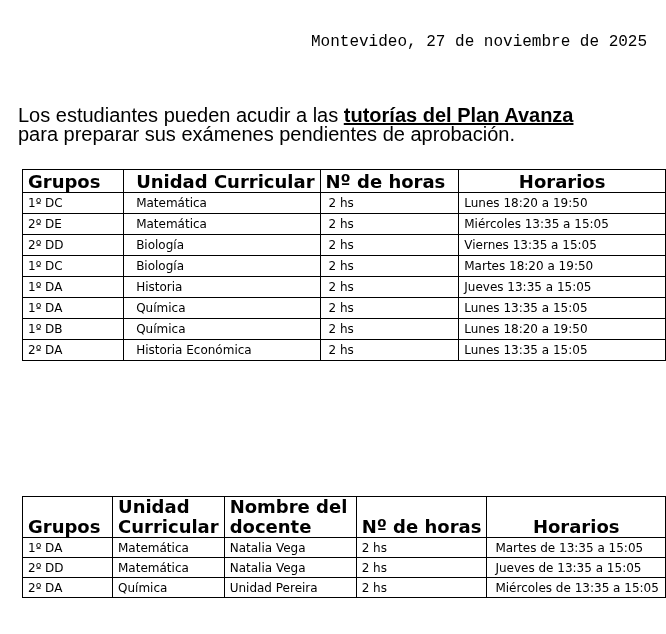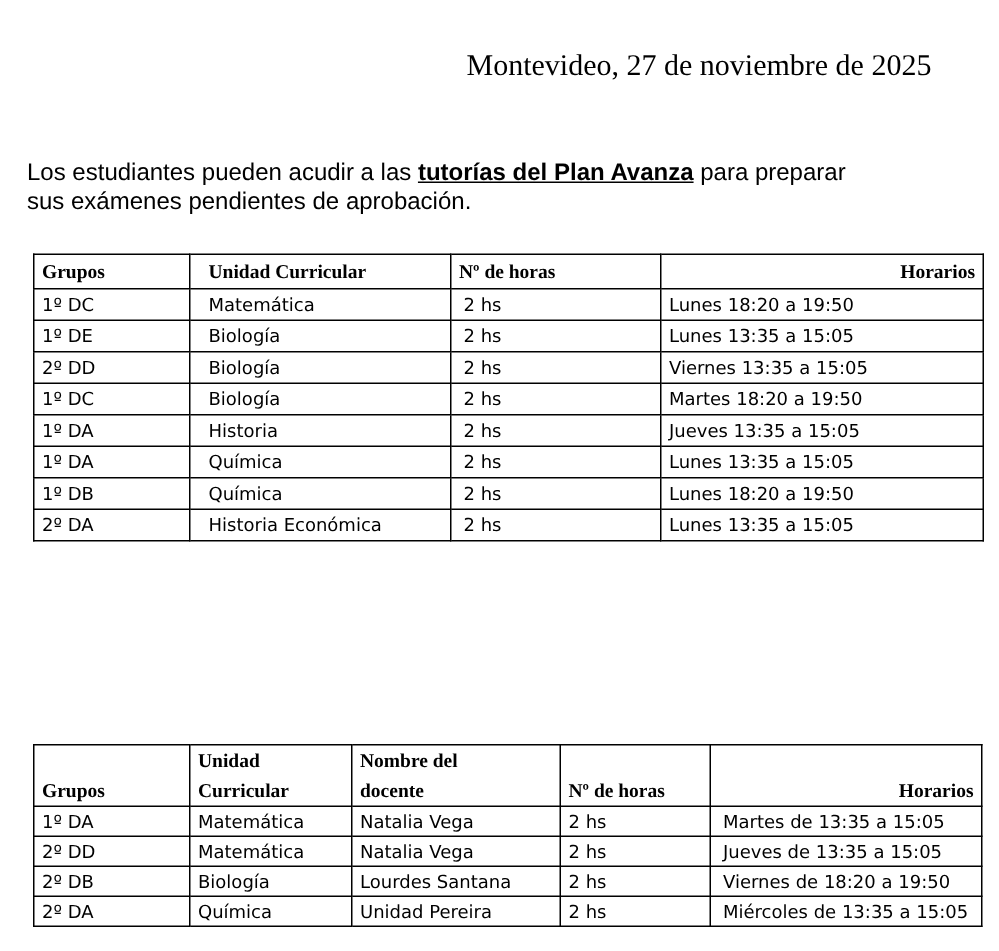--- a/index.html
+++ b/index.html
@@ -1,40 +1,40 @@
 <!DOCTYPE html>
 <html><head>
   <meta charset="utf-8">
   <style>
     html, body { margin: 0; padding: 0; background: #ffffff; }
     body { width: 666px; height: 634px; position: relative; overflow: hidden; color: #000; }
     .date {
       position: absolute; left: 311px; top: 33px;
-      font-family: Liberation Serif, serif; font-size: 20px; white-space: nowrap;
+      font-family: Liberation Mono, monospace; font-size: 16px; white-space: nowrap;
     }
     .intro {
       position: absolute; left: 18px; top: 106px; width: 560px;
-      font-family: "Liberation Sans", sans-serif; font-size: 16px; line-height: 19px;
+      font-family: "Liberation Sans", sans-serif; font-size: 20px; line-height: 19px;
     }
     .intro b { text-decoration: underline; }
     table {
       position: absolute; border-collapse: collapse;
       font-family: "DejaVu Sans", sans-serif; font-size: 12px;
     }
     td, th { border: 1px solid #000; padding: 0 5px; text-align: left; white-space: nowrap; font-weight: normal; }
-    th { font-weight: bold; font-size: 13px; font-family: Liberation Serif, serif; }
+    th { font-weight: bold; font-size: 18px; }
     #t1 { left: 22px; top: 169px; }
     #t1 th, #t1 td { height: 20px; }
     #t1 th { height: 22px; }
     #t1 .c1 { width: 93px; }
     #t1 .c2 { width: 156px; padding-left: 12px; }
     #t1 .c3 { width: 126px; }
     #t1 .c4 { width: 204px; }
     #t1 td.c3 { padding-left: 8px; }
-    .center { text-align: right; }
+    .center { text-align: center; }
     #t2 { left: 22px; top: 496px; }
     #t2 th { height: 40px; vertical-align: bottom; line-height: 20px; }
     #t2 td { height: 19px; }
     #t2 .c1 { width: 93px; }
     #t2 .c2 { width: 97px; margin-top: 40px; }
     #t2 .c3 { width: 128px; margin-top: 38px; }
     #t2 .c4 { width: 89px; }
     #t2 .c5 { width: 167px; }
     #t2 td.c5 { padding-left: 8px; }
   </style>
@@ -57,24 +57,24 @@
     </tr>
   </thead>
   <tbody id="t1-body">
       <tr>
         <td class="c1">1º DC</td>
         <td class="c2">Matemática</td>
         <td class="c3">2 hs</td>
         <td class="c4">Lunes  18:20 a 19:50</td>
       </tr>
       <tr>
-        <td class="c1">1º DE</td>
-        <td class="c2">Biología</td>
+        <td class="c1">2º DE</td>
+        <td class="c2">Matemática</td>
         <td class="c3">2 hs</td>
-        <td class="c4">Lunes 13:35 a 15:05</td>
+        <td class="c4">Miércoles 13:35 a 15:05</td>
       </tr>
       <tr>
         <td class="c1">2º DD</td>
         <td class="c2">Biología</td>
         <td class="c3">2 hs</td>
         <td class="c4">Viernes 13:35 a 15:05</td>
       </tr>
       <tr>
         <td class="c1">1º DC</td>
         <td class="c2">Biología</td>
@@ -127,27 +127,20 @@
         <td class="c5">Martes de 13:35 a 15:05</td>
       </tr>
       <tr>
         <td class="c1">2º DD</td>
         <td class="c2">Matemática</td>
         <td class="c3">Natalia Vega</td>
         <td class="c4">2 hs</td>
         <td class="c5">Jueves de 13:35 a 15:05</td>
       </tr>
       <tr>
-        <td class="c1">2º DB</td>
-        <td class="c2">Biología</td>
-        <td class="c3">Lourdes Santana</td>
-        <td class="c4">2 hs</td>
-        <td class="c5">Viernes de 18:20 a 19:50</td>
-      </tr>
-      <tr>
         <td class="c1">2º DA</td>
         <td class="c2">Química</td>
         <td class="c3">Unidad Pereira</td>
         <td class="c4">2 hs</td>
         <td class="c5">Miércoles de 13:35 a 15:05</td>
       </tr>
     </tbody>
 </table>
 
 </body></html>

